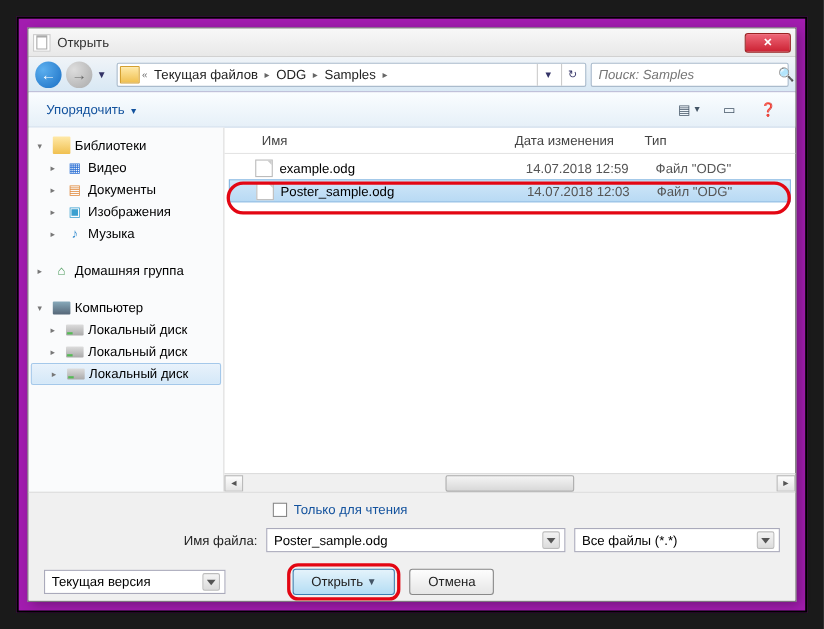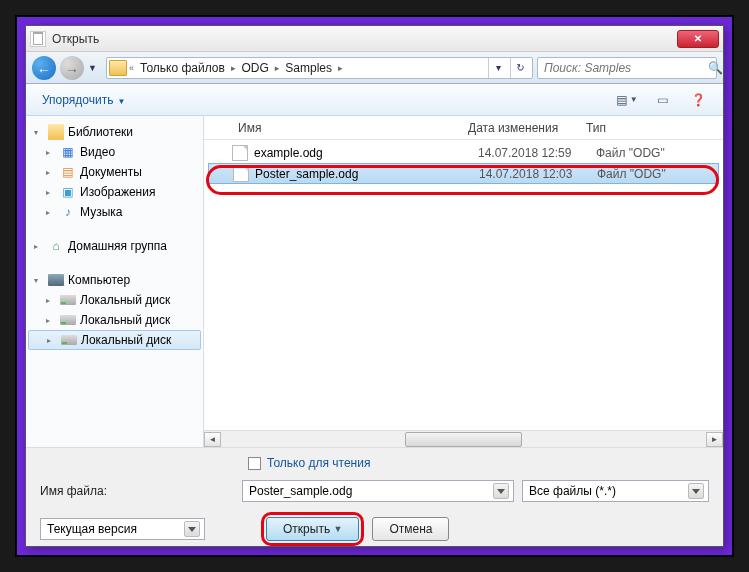--- a/index.html
+++ b/index.html
@@ -1,17 +1,17 @@
 <!DOCTYPE html>
 <html><head>
 <meta charset="utf-8">
 <style>
 *{box-sizing:border-box;margin:0;padding:0;font-family:"Segoe UI",Tahoma,sans-serif;font-size:12px}
 body{background:#1a1a1a;display:flex;align-items:center;justify-content:center;width:749px;height:572px}
-.outer{width:719px;height:542px;background:#6d28d9;border:2px solid #000;position:relative;display:flex;flex-direction:column}
+.outer{width:719px;height:542px;background:#a21caf;border:2px solid #000;position:relative;display:flex;flex-direction:column}
 .win{position:absolute;top:8px;left:8px;right:8px;bottom:8px;border:1px solid #555;background:#fff;box-shadow:3px 3px 10px rgba(0,0,0,.3);display:flex;flex-direction:column}
 .titlebar{height:26px;background:linear-gradient(#f8f8f8,#e8e8e8);border-bottom:1px solid #ccc;display:flex;align-items:center;padding:0 4px;gap:6px}
 .title-icon{width:16px;height:16px;background:#fff;border:1px solid #ccc;display:flex;align-items:center;justify-content:center}
 .title-icon::before{content:"";width:8px;height:10px;background:#fff;border:1px solid #aaa;border-top:2px solid #aaa}
 .title-text{flex:1;color:#333}
 .close-btn{width:42px;height:18px;background:linear-gradient(#e67,#c23);border:1px solid #922;border-radius:3px;display:flex;align-items:center;justify-content:center;color:#fff;font-weight:bold;font-size:10px}
 .navbar{height:32px;background:linear-gradient(#f0f4f8,#d8e8f4);border-bottom:1px solid #aac;display:flex;align-items:center;padding:0 6px;gap:4px}
 .nav-btn{width:24px;height:24px;border-radius:50%;display:flex;align-items:center;justify-content:center}
 .back-btn{background:radial-gradient(circle at 30% 30%,#5cafef,#1a6fc4);color:#fff;font-size:14px}
 .fwd-btn{background:radial-gradient(circle at 30% 30%,#ddd,#aaa);color:#666;font-size:14px}
@@ -64,21 +64,21 @@
 .ring-row{top:25px;left:2px;right:4px;height:30px}
 .hscroll{height:17px;background:#f0f0f0;border-top:1px solid #ddd;display:flex;align-items:center}
 .hs-btn{width:17px;height:15px;background:linear-gradient(#fdfdfd,#e4e4e4);border:1px solid #bbb;display:flex;align-items:center;justify-content:center;font-size:8px;color:#555}
 .hs-track{flex:1;height:15px;position:relative}
 .hs-thumb{position:absolute;left:38%;width:24%;top:0;bottom:0;background:linear-gradient(#f4f4f4,#d8d8d8);border:1px solid #aaa;border-radius:2px}
 .bottom{background:#f0f0f0;border-top:1px solid #ddd;padding:8px 14px 0;display:flex;flex-direction:column;gap:10px}
 .chk-row{display:flex;align-items:center;gap:6px;padding-left:208px}
 .chk{width:13px;height:13px;border:1px solid #888;background:#fff}
 .chk-lbl{color:#14539e}
 .form-row{display:flex;align-items:center;gap:8px}
-.form-lbl{width:194px;color:#222}
+.form-lbl{width:194px;text-align:right;color:#222}
 .combo{height:22px;border:1px solid #aab;background:#fff;display:flex;align-items:center;padding:0 4px 0 6px;position:relative}
 .combo-name{flex:1;min-width:260px}
 .combo-filter{width:187px}
 .combo-ver{width:165px}
 .combo .arr{margin-left:auto;width:16px;height:16px;display:flex;align-items:center;justify-content:center;background:linear-gradient(#f4f4f4,#dcdcdc);border:1px solid #bbb;border-radius:2px;font-size:8px}
 .btn{height:24px;padding:0 16px;background:linear-gradient(#fdfdfd,#e6e6e6);border:1px solid #888;border-radius:3px;display:flex;align-items:center;justify-content:center;color:#222}
 .btn.primary{background:linear-gradient(#e4f3fb,#b4ddf4);border-color:#3c7fb1}
 .ring-open{border:3px solid #e30613;border-radius:10px;padding:2px}
 .tri-down{display:inline-block;width:0;height:0;border-left:4px solid transparent;border-right:4px solid transparent;border-top:5px solid #555}
 </style>
@@ -94,21 +94,21 @@
     <div class="close-btn">✕</div>
   </div>
 
   <div class="navbar">
     <div class="nav-btn back-btn">←</div>
     <div class="nav-btn fwd-btn">→</div>
     <div class="nav-drop">▼</div>
     <div class="addrbox">
       <span class="folder-ico"></span>
       <span class="crumb-sep">«</span>
-      <span class="crumb">Только файлов</span>
+      <span class="crumb">Текущая файлов</span>
       <span class="crumb-sep">▸</span>
       <span class="crumb">ODG</span>
       <span class="crumb-sep">▸</span>
       <span class="crumb">Samples</span>
       <span class="crumb-sep">▸</span>
       <span style="flex:1"></span>
       <div class="addr-btn">▾</div>
       <div class="addr-btn">↻</div>
     </div>
     <div class="searchbox">

